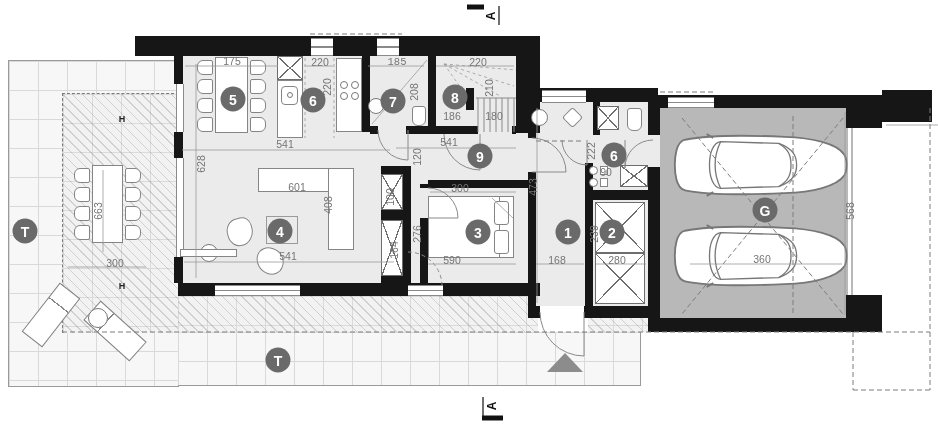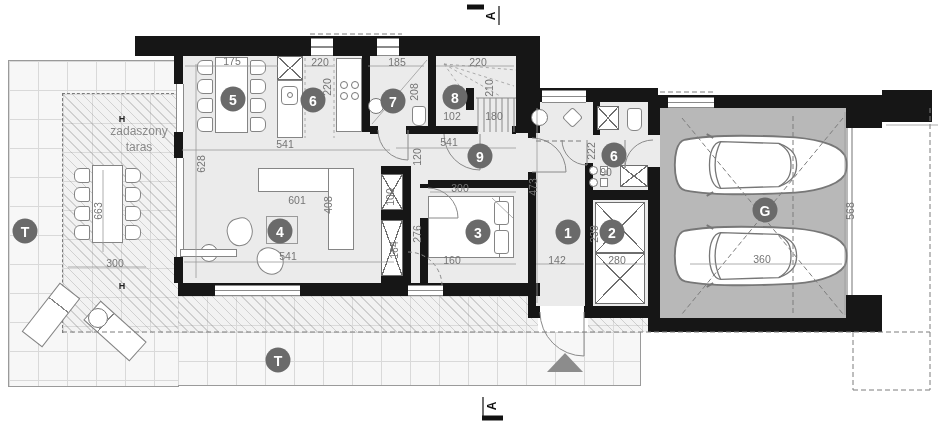--- a/index.html
+++ b/index.html
@@ -271,67 +271,63 @@
       <line x1="467" y1="7" x2="484" y2="7" stroke-width="5"></line>
       <line x1="499" y1="6" x2="499" y2="25" stroke-width="1.2"></line>
       <line x1="483" y1="397" x2="483" y2="417" stroke-width="1.2"></line>
       <line x1="482" y1="418" x2="503" y2="418" stroke-width="5"></line>
     </g>
   </svg>
 
   <div class="amark" style="left:491px;top:16px;">A</div>
   <div class="amark" style="left:492px;top:406px;">A</div>
 
-  <div class="tlabel" style="left:139px;top:140px;">
-    <div>zadaszony</div>
-    <div>taras</div>
-  </div>
 
   <div id="labels" class="abs" style="left:0;top:0;width:938px;height:429px;">
       <div class="badge" style="left: 568px; top: 232px;">1</div>
       <div class="badge" style="left: 612px; top: 232px;">2</div>
       <div class="badge" style="left: 478px; top: 232px;">3</div>
       <div class="badge" style="left: 280px; top: 231px;">4</div>
       <div class="badge" style="left: 233px; top: 99px;">5</div>
       <div class="badge" style="left: 313px; top: 100px;">6</div>
       <div class="badge" style="left: 393px; top: 101px;">7</div>
       <div class="badge" style="left: 455px; top: 97px;">8</div>
       <div class="badge" style="left: 480px; top: 156px;">9</div>
       <div class="badge" style="left: 614px; top: 155px;">6</div>
       <div class="badge" style="left: 765px; top: 210px;">G</div>
       <div class="badge" style="left: 25px; top: 231px;">T</div>
       <div class="badge" style="left: 278px; top: 360px;">T</div>
       <div class="hmark" style="left: 122px; top: 119px;">H</div>
       <div class="hmark" style="left: 122px; top: 286px;">H</div>
       <div class="dim" style="left: 232px; top: 61px;">175</div>
       <div class="dim" style="left: 320px; top: 62px;">220</div>
-      <div class="dim" style="left: 397px; top: 62px;">185</div>
+      <div class="dim" style="left: 397px; top: 62px; font-family: Liberation Mono, monospace;">185</div>
       <div class="dim" style="left: 478px; top: 62px;">220</div>
       <div class="dim v" style="left: 327px; top: 87px;">220</div>
       <div class="dim v" style="left: 414px; top: 92px;">208</div>
       <div class="dim v" style="left: 489px; top: 88px;">210</div>
-      <div class="dim" style="left: 452px; top: 116px;">102</div>
+      <div class="dim" style="left: 452px; top: 116px;">186</div>
       <div class="dim" style="left: 494px; top: 116px;">180</div>
       <div class="dim" style="left: 449px; top: 142px;">541</div>
       <div class="dim v" style="left: 417px; top: 157px;">120</div>
       <div class="dim" style="left: 285px; top: 144px;">541</div>
       <div class="dim v" style="left: 201px; top: 164px;">628</div>
-      <div class="dim" style="left: 297px; top: 200px;">601</div>
+      <div class="dim" style="left: 297px; top: 187px;">601</div>
       <div class="dim v" style="left: 328px; top: 205px;">408</div>
       <div class="dim" style="left: 288px; top: 256px;">541</div>
       <div class="dim v" style="left: 390px; top: 197px;">100</div>
       <div class="dim v" style="left: 394px; top: 250px;">164</div>
       <div class="dim v" style="left: 417px; top: 234px;">276</div>
       <div class="dim" style="left: 460px; top: 188px;">300</div>
-      <div class="dim" style="left: 452px; top: 260px;">160</div>
+      <div class="dim" style="left: 452px; top: 260px;">590</div>
       <div class="dim v" style="left: 533px; top: 187px;">473</div>
       <div class="dim v" style="left: 591px; top: 151px;">222</div>
       <div class="dim" style="left: 606px; top: 172px;">90</div>
       <div class="dim v" style="left: 594px; top: 234px;">239</div>
-      <div class="dim" style="left: 557px; top: 260px;">142</div>
+      <div class="dim" style="left: 557px; top: 260px;">168</div>
       <div class="dim" style="left: 617px; top: 260px;">280</div>
       <div class="dim v" style="left: 98px; top: 211px;">663</div>
       <div class="dim" style="left: 115px; top: 263px;">300</div>
       <div class="dim" style="left: 762px; top: 259px;">360</div>
       <div class="dim v" style="left: 850px; top: 211px;">568</div>
     </div>
 
 </div>
 
 </body></html>

